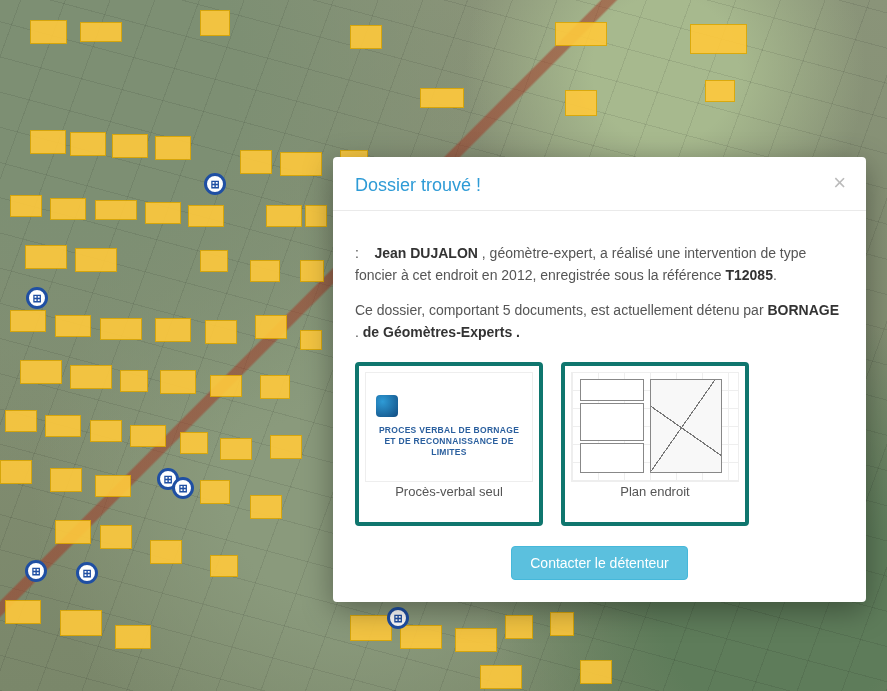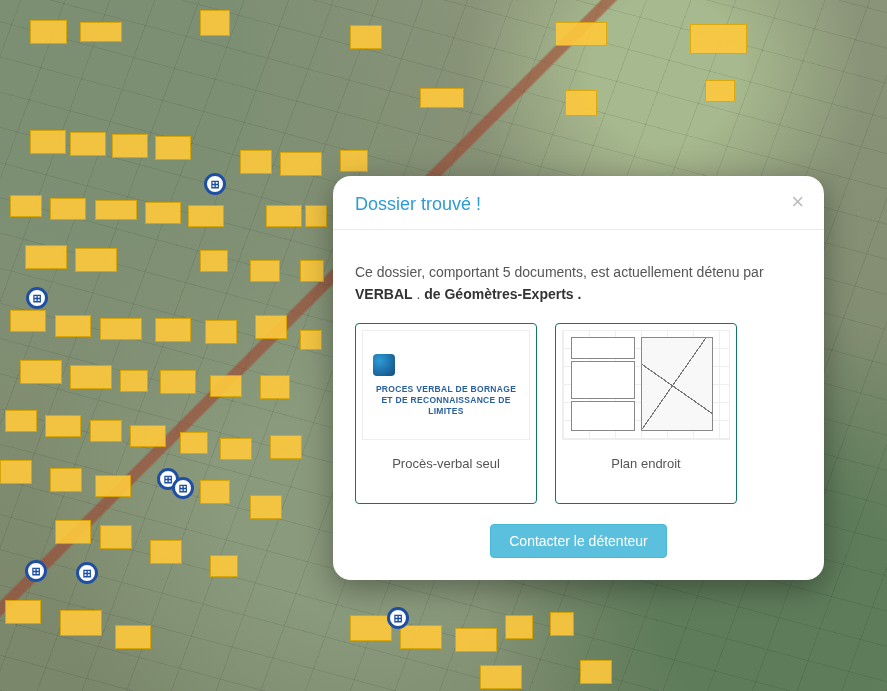--- a/index.html
+++ b/index.html
@@ -58,24 +58,24 @@
   .marker::after {
     content: "⊞";
     font-size: 11px;
     line-height: 1;
   }
 
   
   .modal {
     position: absolute;
     left: 333px;
-    top: 176px;
-    width: 491px;
+    top: 157px;
+    width: 533px;
     background: #fff;
-    border-radius: 18px;
+    border-radius: 4px;
     box-shadow: 0 8px 30px rgba(0,0,0,0.35);
     padding: 0;
   }
   .modal-header {
     padding: 18px 22px 14px 22px;
     border-bottom: 1px solid #eaeaea;
     position: relative;
   }
   .modal-title {
     color: #2e9bd6;
@@ -100,23 +100,23 @@
   }
   .modal-body b { color: #333; }
 
   .docs {
     display: flex;
     gap: 18px;
     margin-top: 18px;
   }
   .doc-card {
     width: 168px;
-    border: 1px solid #0f766e;
+    border: 4px solid #0f766e;
     border-radius: 4px;
-    padding: 6px 6px 28px 6px;
+    padding: 6px 6px 20px 6px;
     text-align: center;
     cursor: pointer;
   }
   .doc-thumb {
     width: 100%;
     height: 110px;
     background: #fff;
     border: 1px solid #eee;
     box-sizing: border-box;
     display: flex;
@@ -150,21 +150,20 @@
       repeating-linear-gradient(0deg, #eee 0 1px, transparent 1px 18px),
       repeating-linear-gradient(90deg, #eee 0 1px, transparent 1px 26px),
       #fff;
   }
   .doc-thumb.plan .plan-box {
     position: absolute;
     border: 1px solid #888;
     background: #fff;
   }
   .doc-caption {
-    margin-top: 14px;
     font-size: 13px;
     color: #555;
   }
 
   .modal-footer {
     padding: 14px 22px 22px 22px;
     text-align: center;
   }
   .contact-btn {
     background: #5bc0de;
@@ -262,22 +261,28 @@
 
 <div class="modal">
 
   <div class="modal-header">
     <span class="modal-title">Dossier trouvé !</span>
     <button class="close-btn">×</button>
   </div>
 
   <div class="modal-body">
     <p>
+      <span>:&nbsp;&nbsp;&nbsp;</span>
+      <b>Jean DUJALON</b>
+      <span> , géomètre-expert, a réalisé une intervention de type foncier à cet endroit en 2012, enregistrée sous la référence </span>
+      <b>T12085</b><span>.</span>
+    </p>
+    <p>
       <span>Ce dossier, comportant 5 documents, est actuellement détenu par </span>
-      <b>VERBAL</b>
+      <b>BORNAGE</b>
       <span> . </span>
       <b>de Géomètres-Experts .</b>
     </p>
 
     <div class="docs">
 
       <div class="doc-card">
         <div class="doc-thumb pv">
           <div class="logo"></div>
           <div class="pv-title">PROCES VERBAL DE BORNAGE ET DE RECONNAISSANCE DE LIMITES</div>

